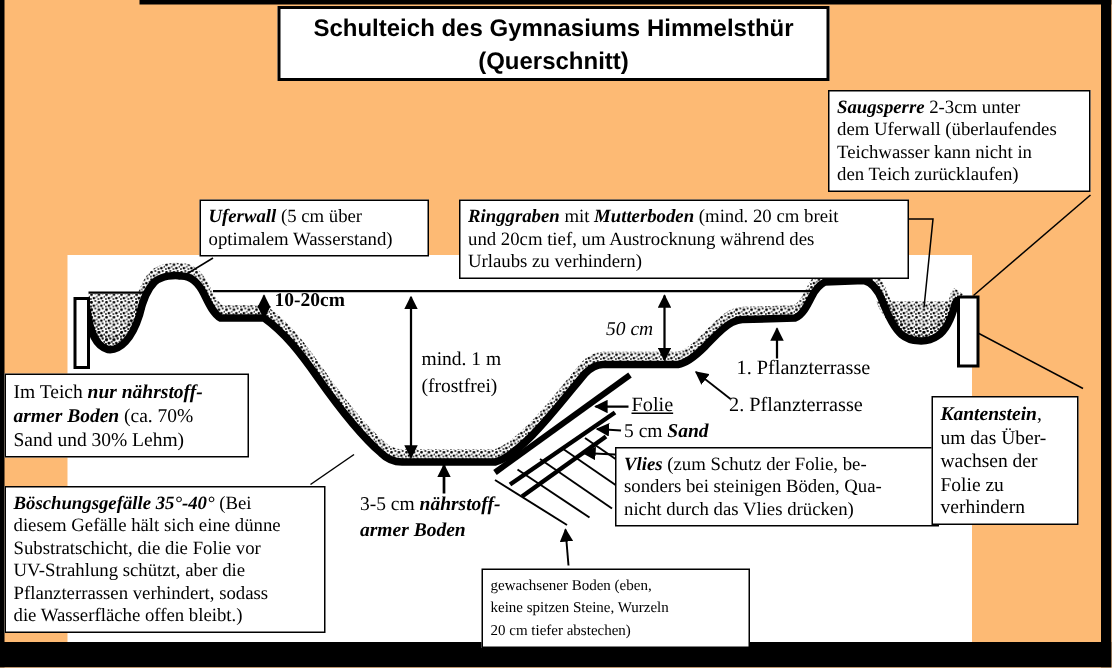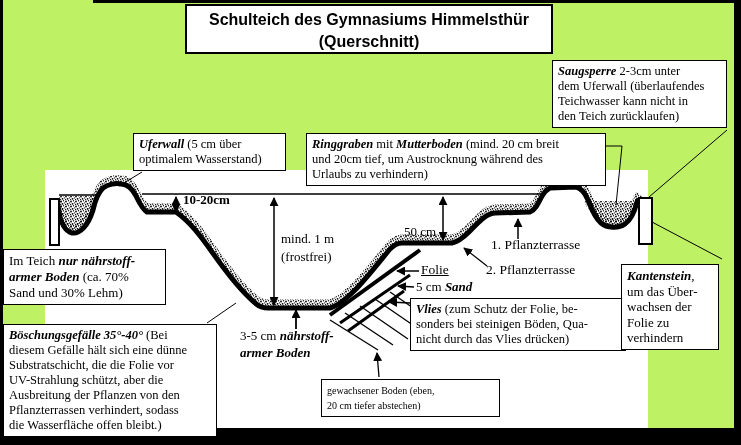--- a/index.html
+++ b/index.html
@@ -1,16 +1,16 @@
 <!DOCTYPE html>
 <html><head>
 <meta charset="utf-8">
 <style>
   html,body{margin:0;padding:0;}
-  #stage{position:relative;width:741px;height:445px;background:#bef264;overflow:hidden;
+  #stage{position:relative;width:741px;height:445px;background:#fdba74;overflow:hidden;
          font-family:"Liberation Serif",serif;}
   .bar{position:absolute;background:#000;}
   .box{position:absolute;background:#fff;border:1.5px solid #000;
        font:12.5px/15px "Liberation Serif",serif;color:#000;
        padding:3px 5px;white-space:nowrap;}
   .bi{font-weight:bold;font-style:italic;}
   .lbl{position:absolute;font:13px/16px "Liberation Serif",serif;color:#000;white-space:nowrap;}
   #title-box{position:absolute;left:185px;top:4px;width:368px;height:50px;background:#fff;
        border:2px solid #000;text-align:center;
        font:bold 16px/22px "Liberation Sans",sans-serif;padding-top:3px;box-sizing:border-box;}
@@ -119,50 +119,50 @@
     <div><span>Im Teich </span><span class="bi">nur nährstoff-</span></div>
     <div><span class="bi">armer Boden</span><span> (ca. 70%</span></div>
     <div>Sand und 30% Lehm)</div>
   </div>
 
   <div class="box" style="left:3px;top:324px;width:202px;">
     <div><span class="bi">Böschungsgefälle 35°-40°</span><span> (Bei</span></div>
     <div>diesem Gefälle hält sich eine dünne</div>
     <div>Substratschicht, die die Folie vor</div>
     <div>UV-Strahlung schützt, aber die</div>
-    <div>Ausbreitung der Pflanzen von den</div>
     <div>Pflanzterrassen verhindert, sodass</div>
     <div>die Wasserfläche offen bleibt.)</div>
   </div>
 
   <div class="box" style="left:410px;top:298px;width:204px;">
     <div><span class="bi">Vlies</span><span> (zum Schutz der Folie, be-</span></div>
     <div>sonders bei steinigen Böden, Qua-</div>
     <div>nicht durch das Vlies drücken)</div>
   </div>
 
   <div class="box" style="left:321px;top:379px;width:167px;font-size:10px;">
     <div>gewachsener Boden (eben,</div>
+    <div>keine spitzen Steine, Wurzeln</div>
     <div>20 cm tiefer abstechen)</div>
   </div>
 
   <div class="box" style="left:621px;top:264px;width:86px;font-size:13px;line-height:15.5px;">
     <div><span class="bi">Kantenstein</span><span>,</span></div>
     <div>um das Über-</div>
     <div>wachsen der</div>
     <div>Folie zu</div>
     <div>verhindern</div>
   </div>
 
   <div class="lbl" style="left:183px;top:192px;font-weight:bold;">10-20cm</div>
   <div class="lbl" style="left:281px;top:230px;line-height:18px;">
     <div>mind. 1 m</div>
     <div>(frostfrei)</div>
   </div>
-  <div class="lbl" style="left:404px;top:224px;">50 cm</div>
+  <div class="lbl" style="left:404px;top:211px;font-style:italic;">50 cm</div>
   <div class="lbl bi" style="left:491px;top:237px;font-size:13.5px;">1. Pflanzterrasse</div>
   <div class="lbl bi" style="left:486px;top:262px;font-size:13.5px;">2. Pflanzterrasse</div>
   <div class="lbl bi" style="left:421px;top:262px;font-size:13.5px;text-decoration:underline;">Folie</div>
   <div class="lbl" style="left:416px;top:279px;"><span>5 cm </span><span class="bi">Sand</span></div>
   <div class="lbl" style="left:240px;top:327px;line-height:17px;">
     <div><span>3-5 cm </span><span class="bi">nährstoff-</span></div>
     <div class="bi">armer Boden</div>
   </div>
 
 </div>

